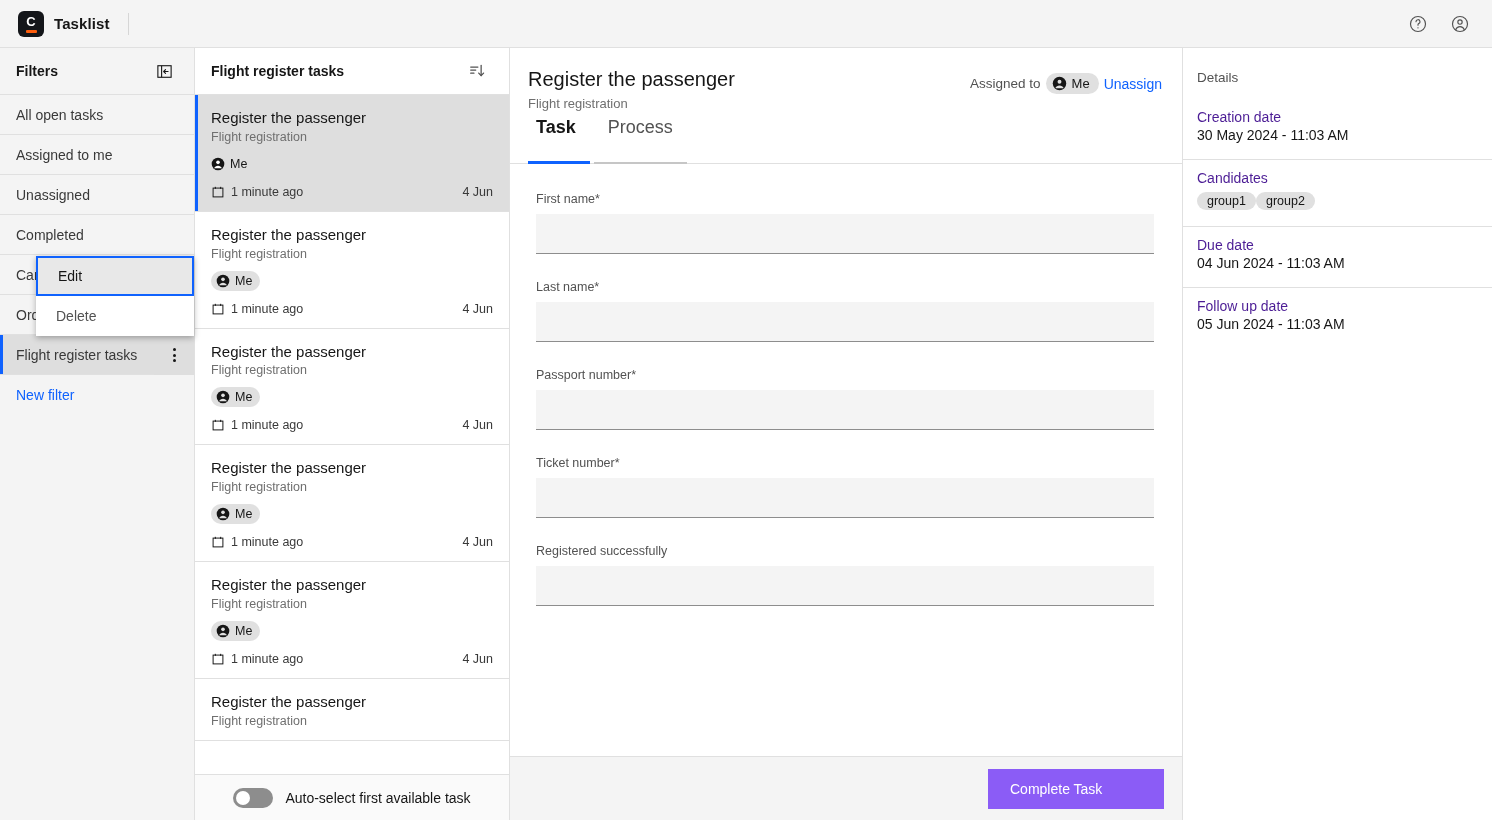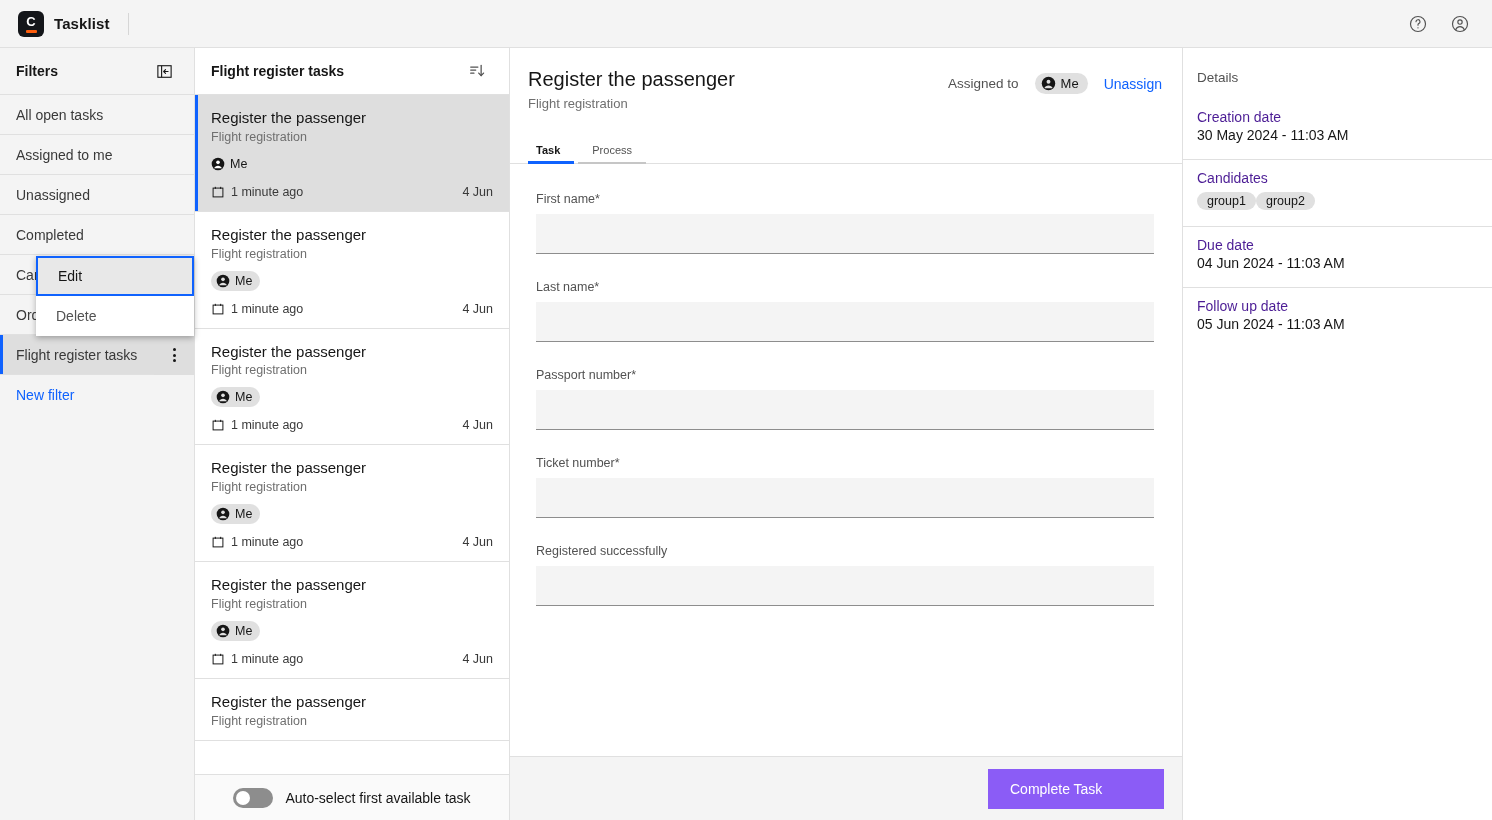--- a/index.html
+++ b/index.html
@@ -155,35 +155,35 @@
   .detail {
     width: 673px; height: 772px; background: #ffffff; position: relative;
     border-right: 1px solid #e0e0e0;
   }
   .detail-head {
     padding: 20px 20px 0 18px; height: 72px;
     display: flex; align-items: flex-start; justify-content: space-between;
   }
   .detail-title { font-size: 20px; color: #161616; line-height: 1.15; }
   .detail-subtitle { font-size: 13px; color: #6f6f6f; margin-top: 5px; }
-  .assign-row { display: flex; align-items: center; gap: 16px; padding-top: 5px; text-align: center; }
+  .assign-row { display: flex; align-items: center; gap: 5px; padding-top: 5px; text-align: center; }
   .assign-label { font-size: 13.5px; color: #525252; }
   .assignee-pill {
     display: inline-flex; align-items: center; gap: 5px;
     background: #e0e0e0; border-radius: 12px; padding: 3px 9px 3px 6px;
     font-size: 13px; color: #161616;
   }
   .unassign-link { font-size: 14px; color: #0f62fe; cursor: pointer; }
 
   .detail-tabs {
     height: 44px; display: flex; align-items: flex-end; gap: 4px;
     padding-left: 18px; border-bottom: 1px solid #e0e0e0;
   }
   .tab {
-    position: relative; padding: 0 14px 7px 14px; font-size: 11px;
+    position: relative; padding: 0 14px 25px 14px; font-size: 18px;
     color: #525252; cursor: pointer;
   }
   .tab:first-child { padding-left: 8px; }
   .tab.active { color: #161616; font-weight: 700; }
   .tab::after {
     content: ""; position: absolute; left: 0; right: 0; bottom: -1px; height: 2px; background: #c6c6c6;
   }
   .tab.active::after { background: #0f62fe; height: 3px; }
 
   .form-area {

